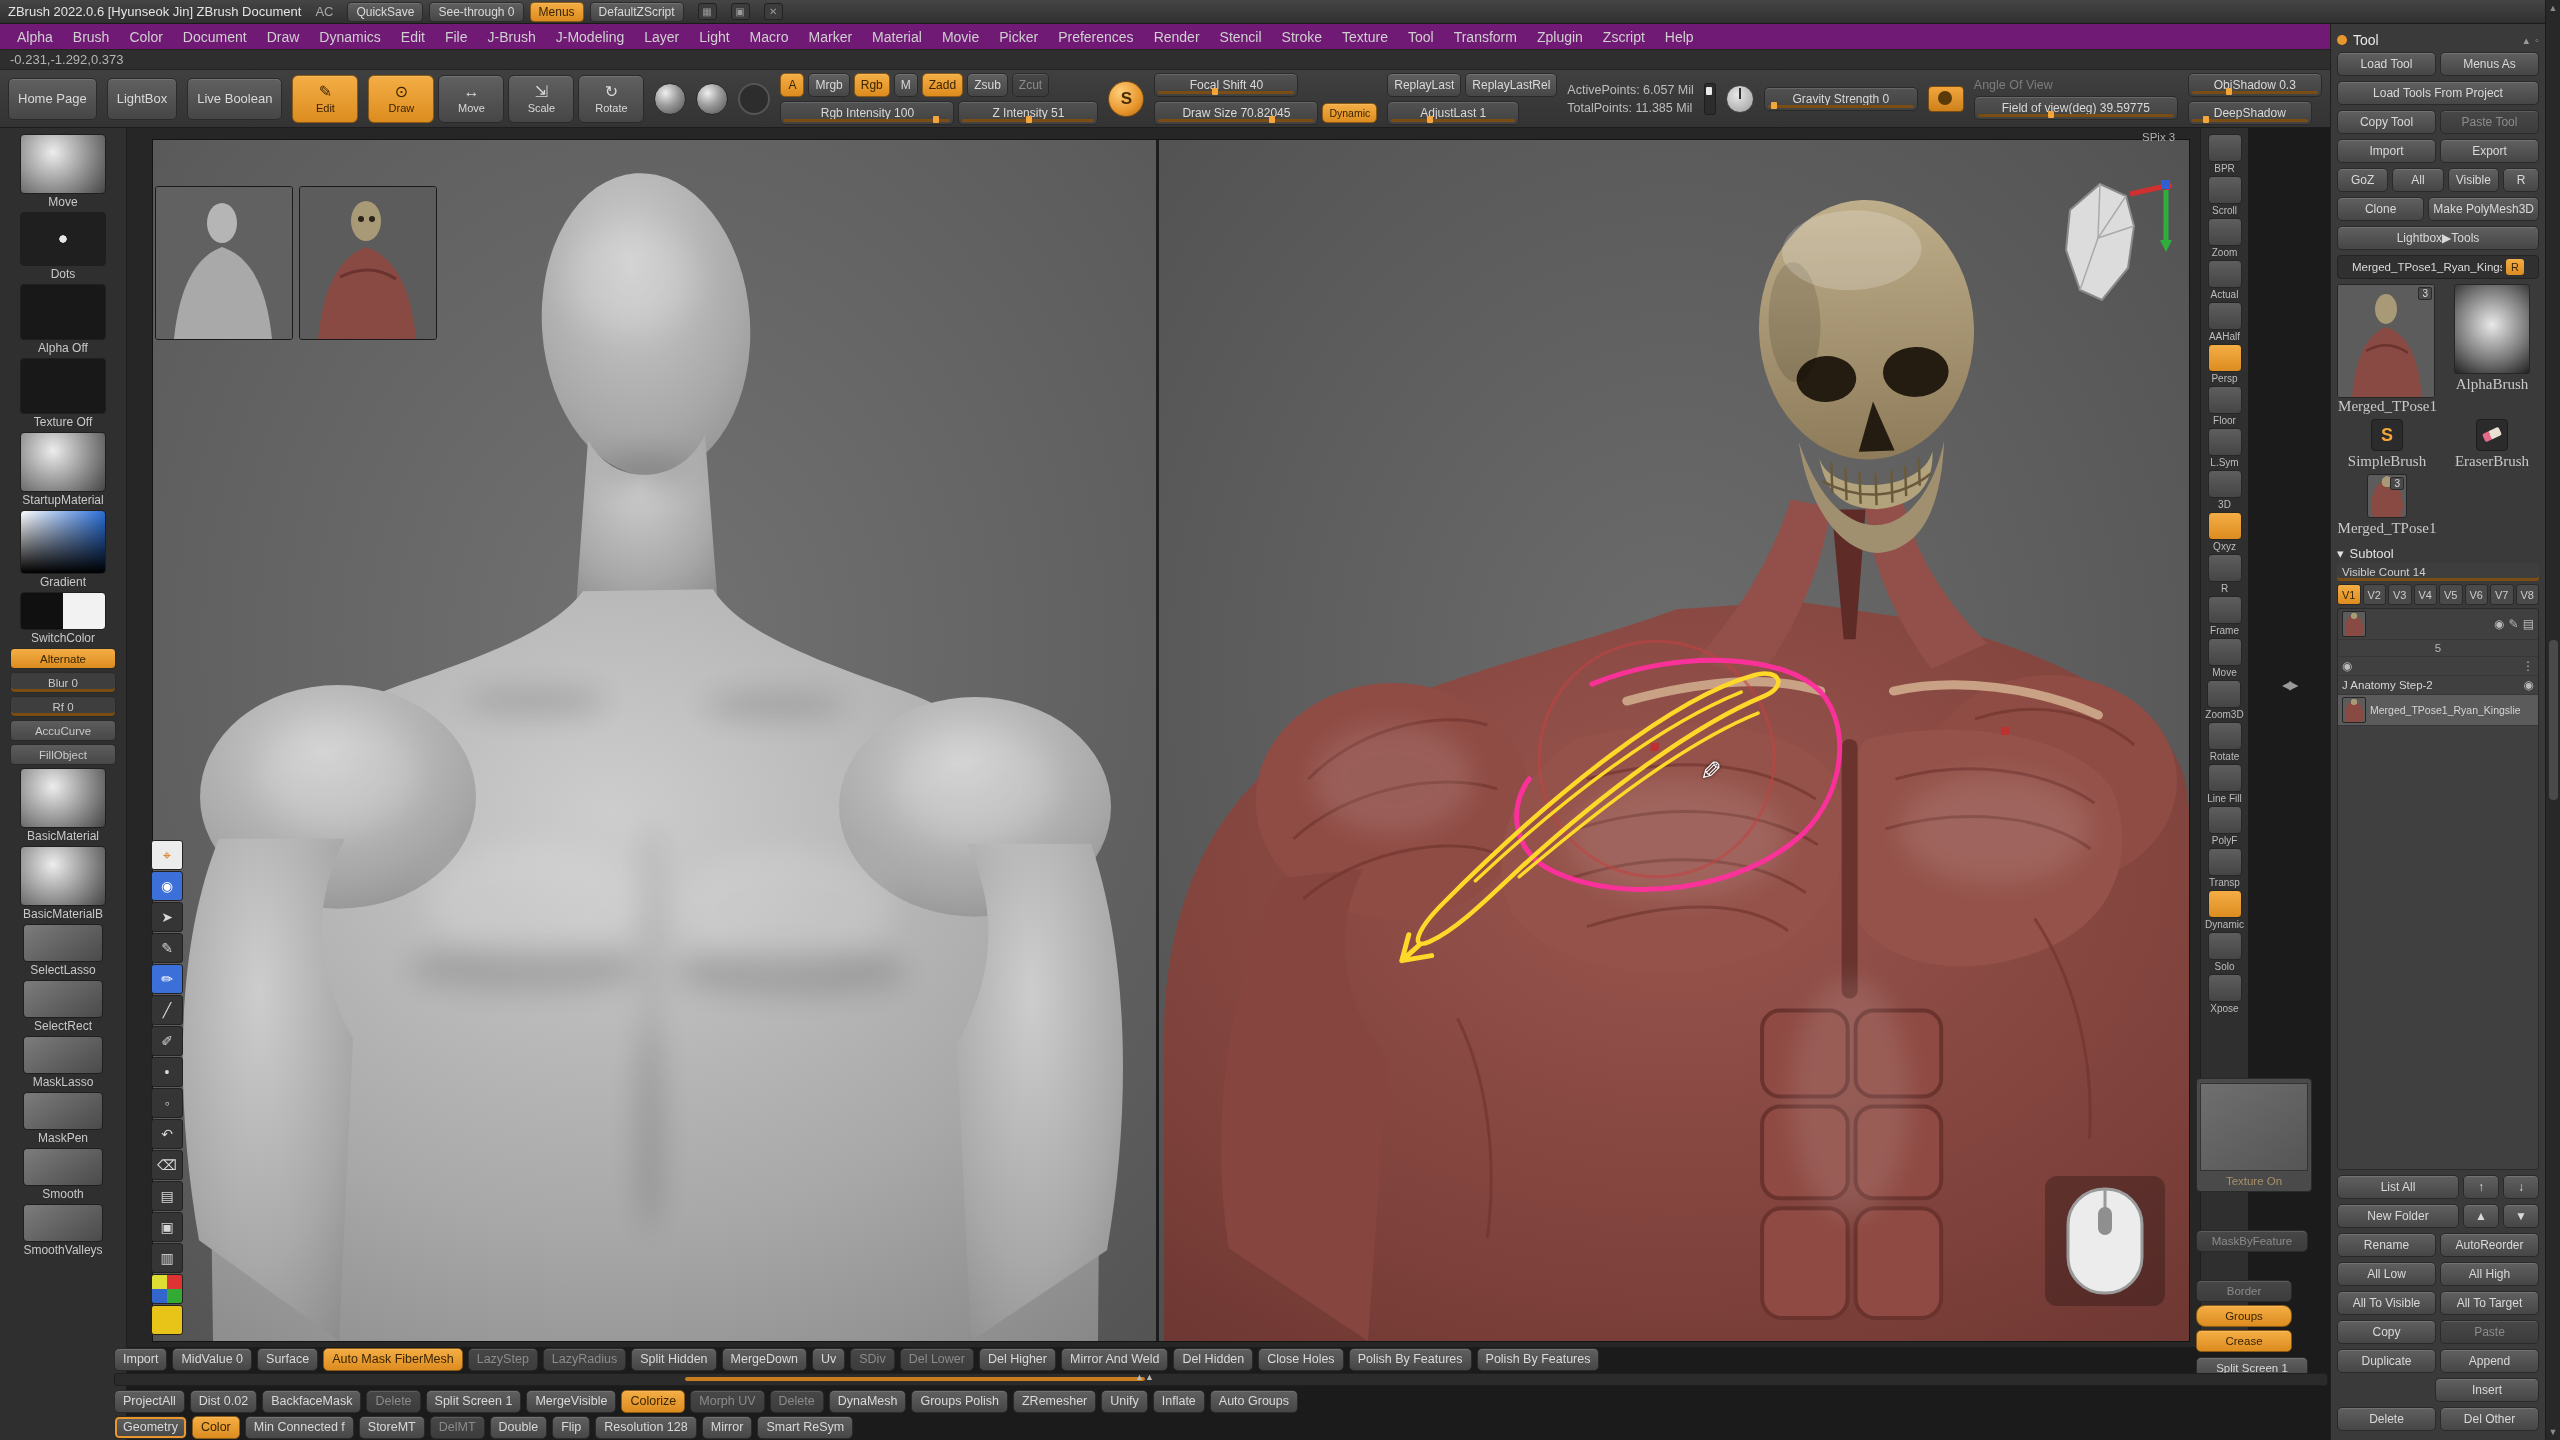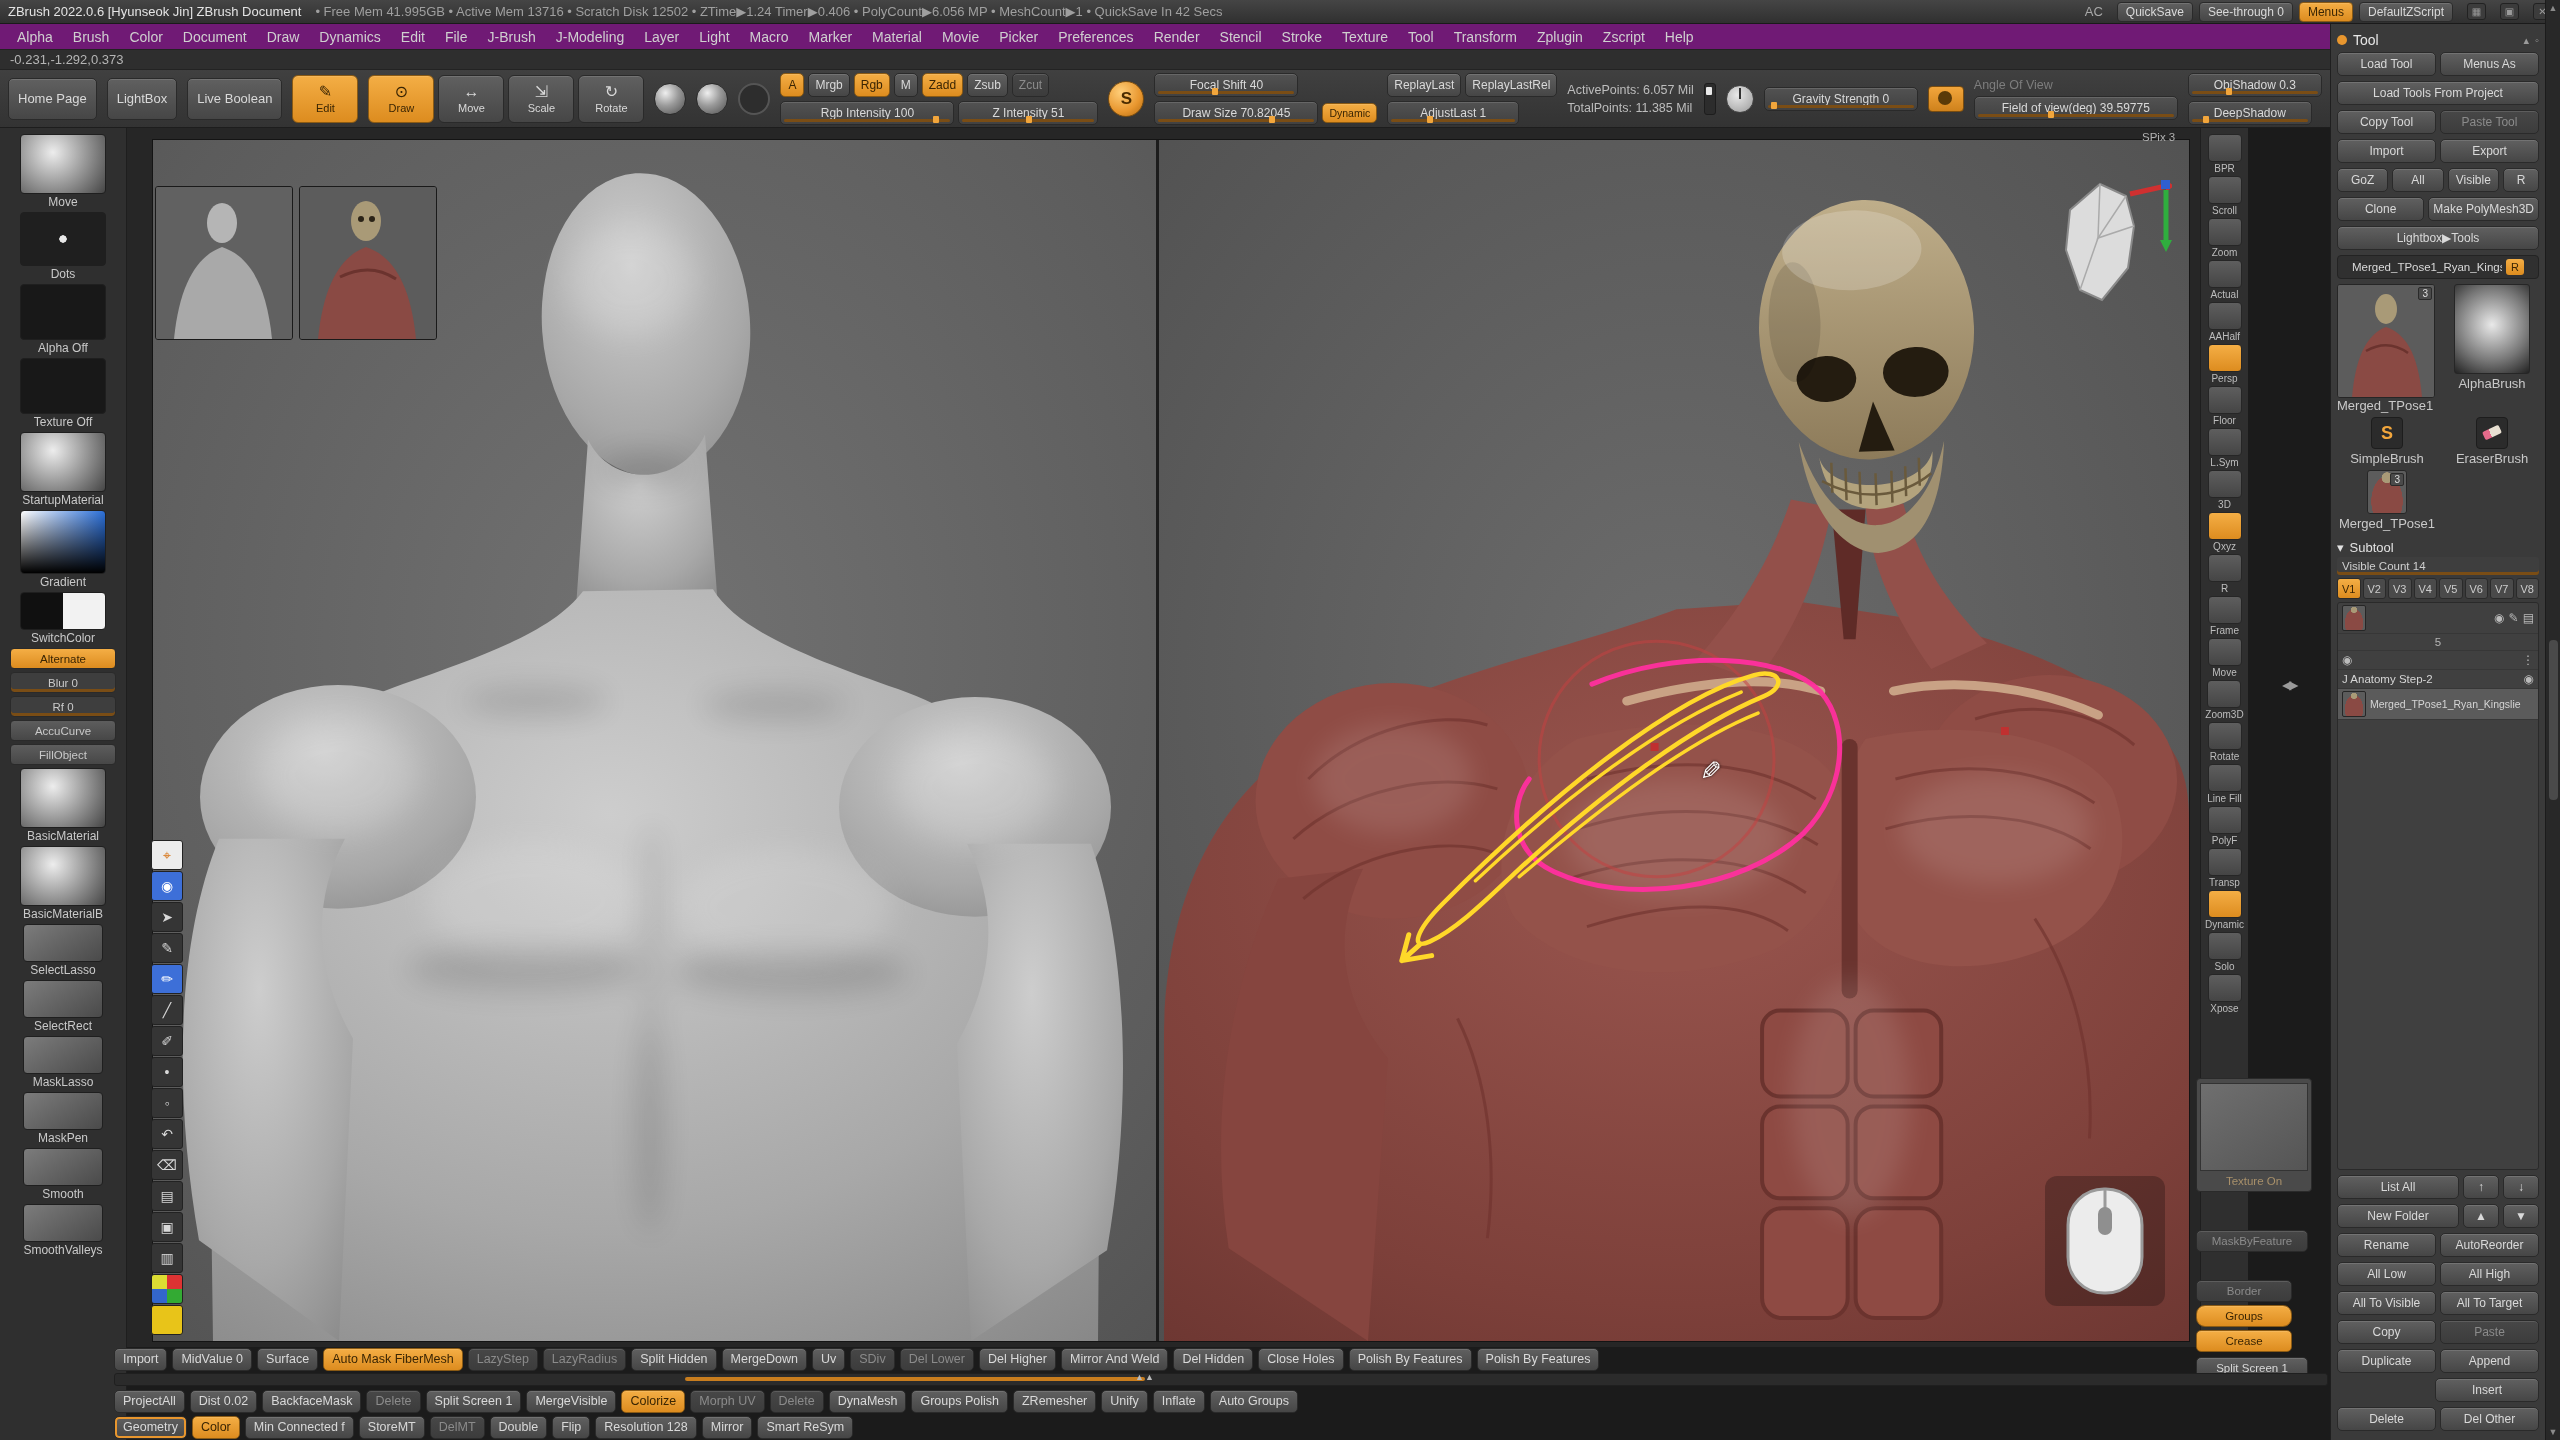--- a/index.html
+++ b/index.html
@@ -110,21 +110,21 @@
   .p-row .btn.sm{flex:0 0 26px;}
   .p-name{height:22px;background:#303030;border:1px solid #232323;border-radius:4px;display:flex;align-items:center;
           padding:0 14px;gap:4px;margin-bottom:5px;}
   .p-name span{font-size:11.5px;color:#d9d9d9;overflow:hidden;white-space:nowrap;flex:1;}
   .p-name .r{flex:0 0 18px;height:16px;background:linear-gradient(180deg,#f4ae45,#dd8c1f);color:#3a2503;border-radius:3px;
              display:flex;align-items:center;justify-content:center;font-size:11px;}
   .thumb-zone{display:grid;grid-template-columns:100px 1fr;gap:4px 8px;margin-bottom:6px;}
   .thumb-big{width:96px;height:112px;background:#5c5c5c;border:1px solid #262626;border-radius:3px;position:relative;overflow:hidden;}
   .badge{position:absolute;right:2px;top:2px;background:#4a4a4a;border:1px solid #2a2a2a;color:#ddd;font-size:10px;padding:0 3px;border-radius:2px;}
   .thumb-alpha{width:74px;height:88px;background:radial-gradient(circle at 50% 45%,#e9e9e9,#777 60%,#222);border:1px solid #262626;border-radius:3px;}
-  .p-lbl{font-size:13px;color:#c9c9c9;text-align:left;white-space:nowrap;overflow:hidden;}
+  .p-lbl{font-size:15px;color:#c9c9c9;text-align:right;white-space:nowrap;overflow:hidden;font-family:Liberation Serif, serif;}
   .mini-pair{display:flex;flex-direction:column;align-items:center;gap:2px;}
   .sb-ic{width:30px;height:30px;border-radius:4px;background:#2b2b2b;color:#f2a63c;font-weight:bold;font-size:18px;
          display:flex;align-items:center;justify-content:center;border:1px solid #1d1d1d;}
   .er-ic{width:30px;height:30px;border-radius:4px;background:#2b2b2b;border:1px solid #1d1d1d;position:relative;}
   .er-ic::after{content:"";position:absolute;left:6px;top:10px;width:18px;height:9px;background:linear-gradient(90deg,#e46a8a 40%,#e8e0d2 40%);transform:rotate(-25deg);border-radius:2px;}
   .mini-redfig{background:radial-gradient(circle at 50% 16%,#a99a77 0 13%,rgba(0,0,0,0) 14%),radial-gradient(ellipse at 50% 72%,#8a4a44 0 58%,rgba(0,0,0,0) 59%),#5c5c5c;}
   .thumb-sm{width:38px;height:42px;border:1px solid #262626;border-radius:3px;position:relative;}
   .st-head{display:flex;align-items:center;gap:6px;height:20px;color:#e2e2e2;font-size:13px;}
   .st-count{height:18px;display:flex;align-items:center;font-size:11.5px;color:#cfcfcf;box-shadow:inset 0 -3px 0 #7a4d15;background:#3e3e3e;
             border-radius:3px;padding:0 5px;margin-bottom:3px;}
@@ -148,21 +148,20 @@
   
   #pscroll{left:2545px;top:0;width:15px;bottom:0;background:#282828;border-left:1px solid #1c1c1c;display:flex;flex-direction:column;
            align-items:center;justify-content:space-between;padding:3px 0;box-sizing:border-box;color:#8a8a8a;font-size:9px;}
   #pscroll .thumbv{width:9px;height:160px;background:#4a4a4a;border-radius:4px;}
 </style>
 </head>
 <body>
 
 <div id="titlebar" class="abs">
   <span class="t-title">ZBrush 2022.0.6 [Hyunseok Jin]  ZBrush Document</span>
-  <span class="t-stats">• Free Mem 41.995GB  • Active Mem 13716  • Scratch Disk 12502  • ZTime▶1.24 Timer▶0.406  • PolyCount▶6.056 MP  • MeshCount▶1  • QuickSave In 42 Secs</span>
   <span class="t-ac">AC</span>
   <span style="display:flex;gap:6px;align-items:center;">
 
   <span class="btn tb-chip">QuickSave</span>
       <span class="btn tb-chip t-slider">See-through 0</span>
       <span class="btn tb-chip active">Menus</span>
       <span class="btn tb-chip">DefaultZScript</span>
     </span>
   <span class="win-ic">▦</span>
   <span class="win-ic">▣</span>

